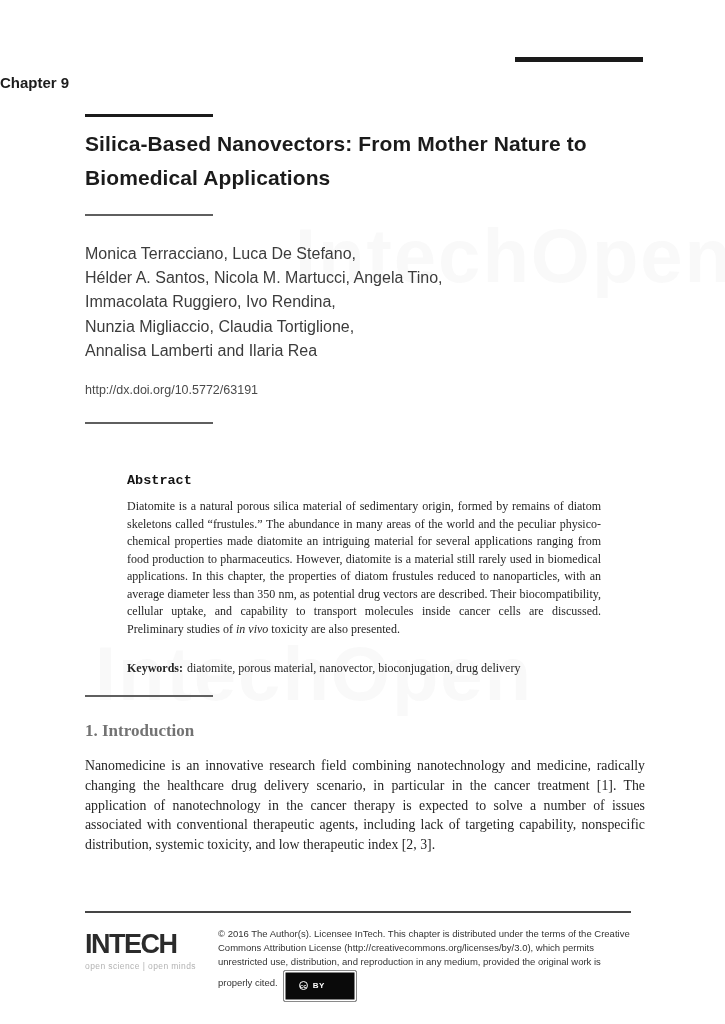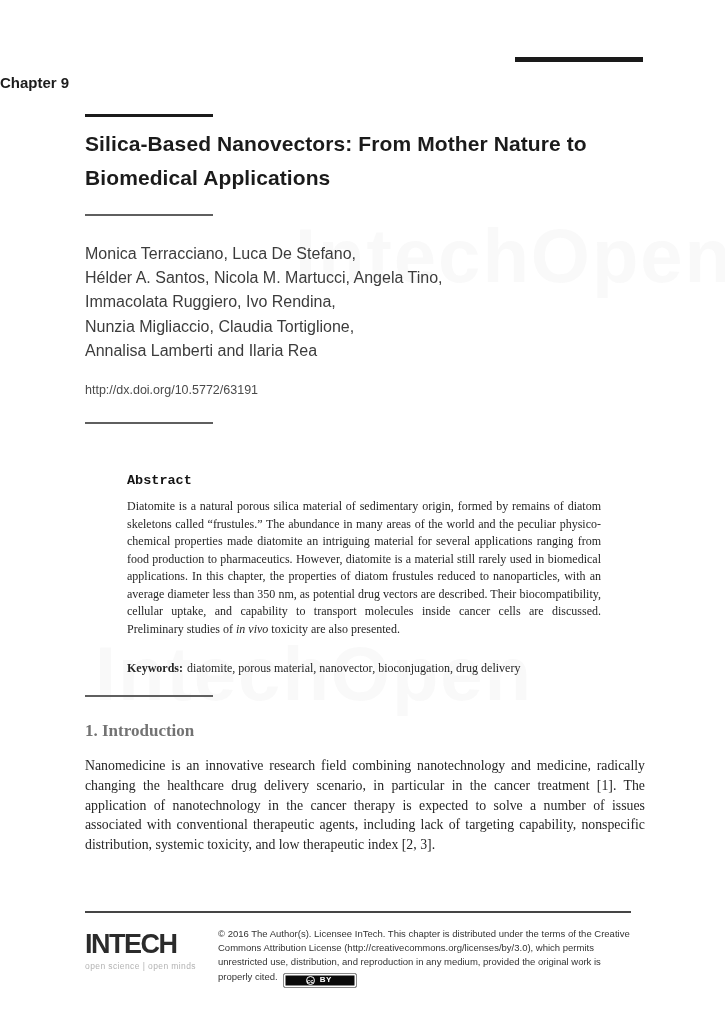--- a/index.html
+++ b/index.html
@@ -68,21 +68,21 @@
   .footer-content { display:flex; margin-top:14px; align-items:flex-start; }
   .logo-block { width:133px; padding-top:3px; }
   .logo-text {
     font-weight:700; font-size:27px; letter-spacing:-1.5px; color:#2b2b2b; line-height:28px;
     font-stretch:condensed;
   }
   .logo-tagline { margin-top:3px; font-size:8.5px; color:#b3b3b3; letter-spacing:0.4px; }
   .license { flex:1; font-size:9.5px; line-height:14.2px; color:#333333; }
   .cc-badge {
     display:inline-flex; align-items:center; gap:5px;
-    width:74px; height:15px; padding:0 22px; margin-left:5px;
+    width:74px; height:32px; padding:0 15px; margin-left:5px;
     background:#0a0a0a; border:1px solid #8a8a8a; border-radius:2px;
     box-shadow:inset 0 0 0 1.5px #ffffff;
     vertical-align:-3px;
   }
   .cc-circle {
     width:9px; height:9px; border:1px solid #fff; border-radius:50%;
     color:#fff; font-size:6px; font-weight:700; line-height:9px; text-align:center;
     flex:0 0 auto;
   }
   .cc-label { color:#fff; font-size:8px; font-weight:700; letter-spacing:0.5px; line-height:1; }

